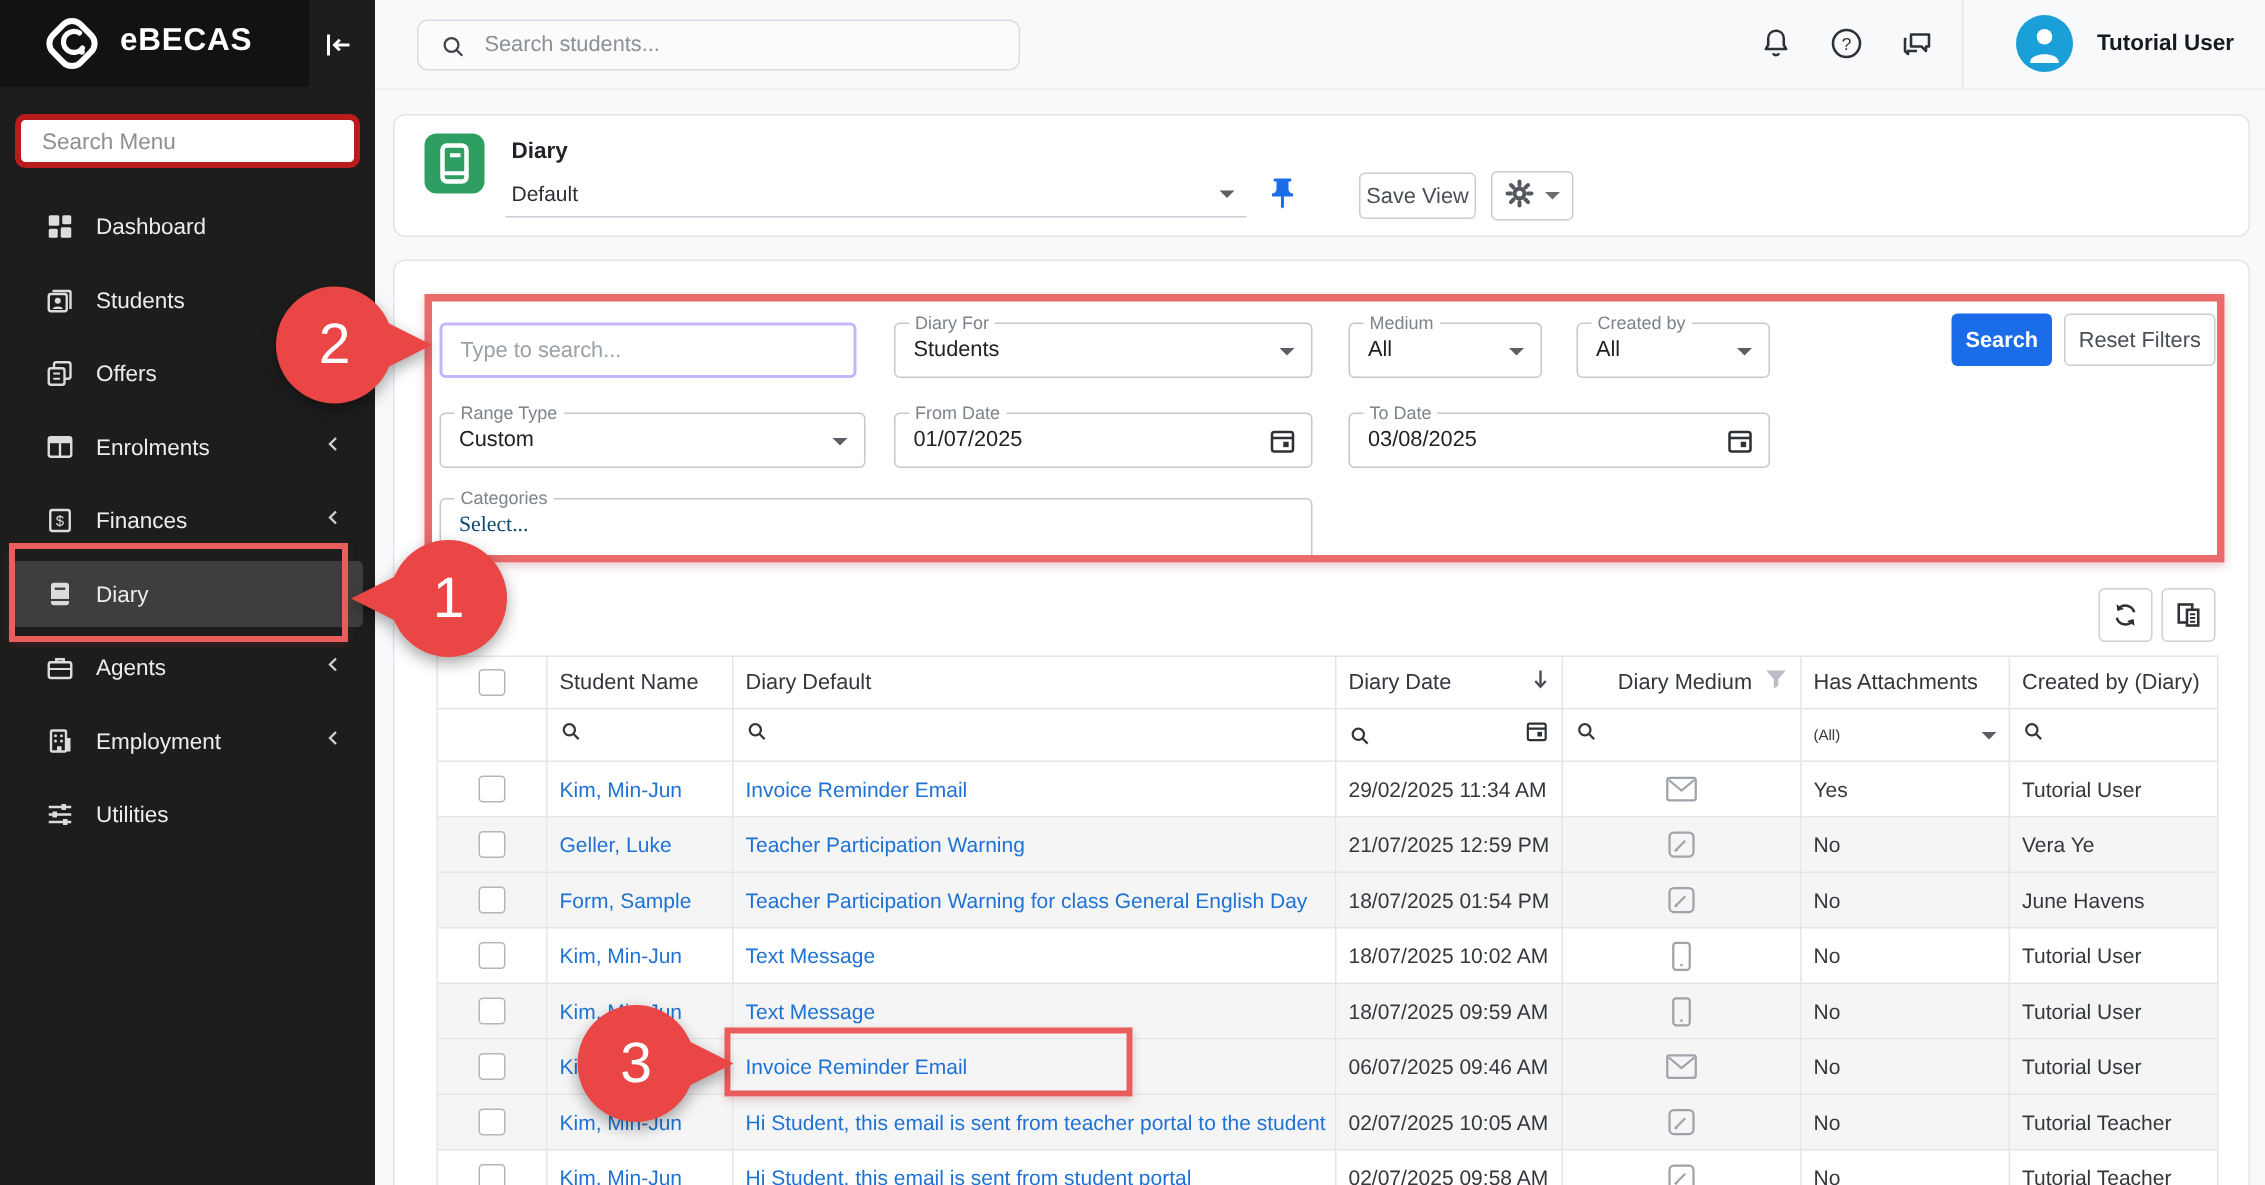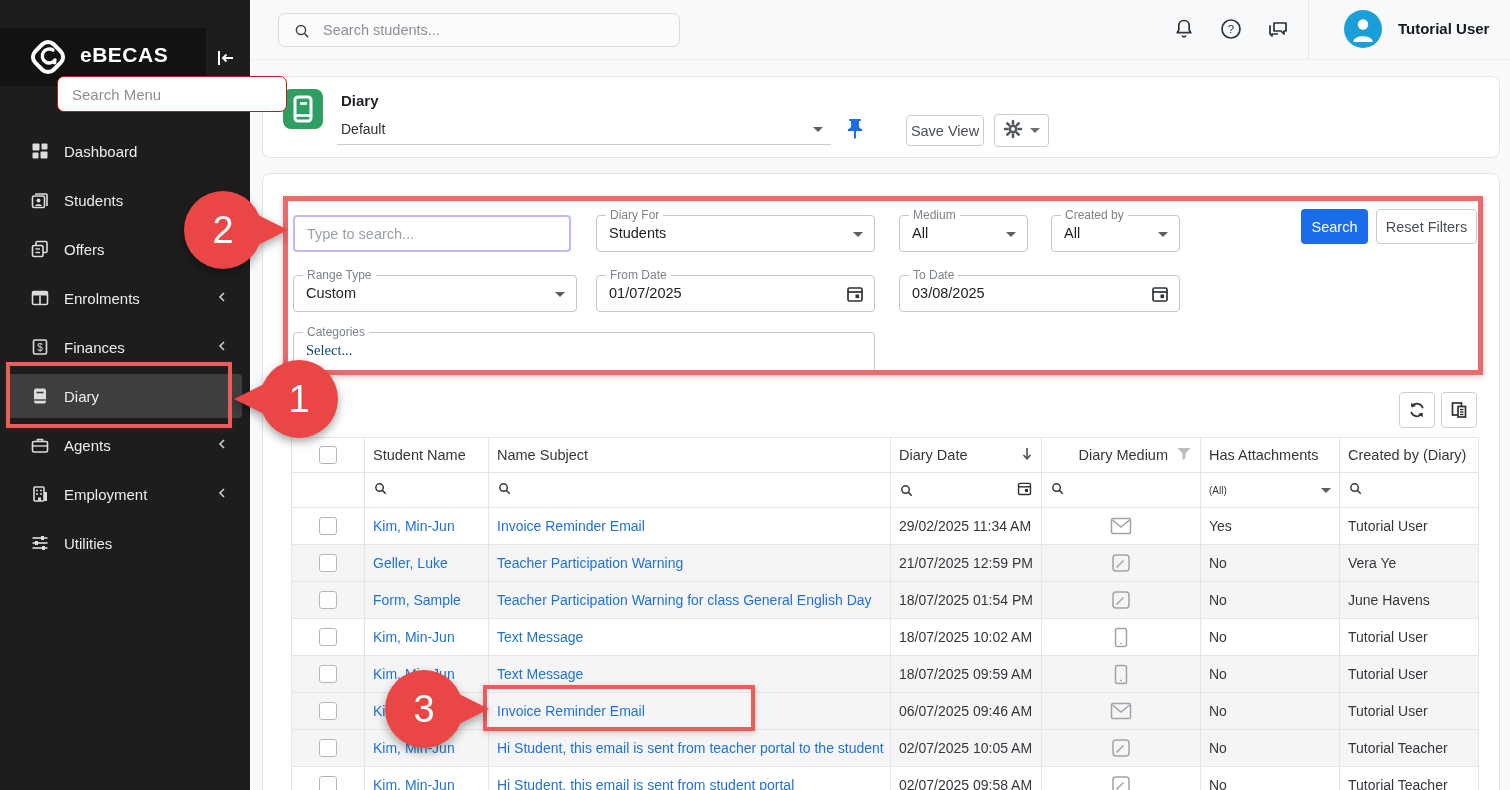--- a/index.html
+++ b/index.html
@@ -2,25 +2,25 @@
 <html><head>
 <meta charset="utf-8">
 <style>
   * { margin:0; padding:0; box-sizing:border-box; }
   html,body { width:1510px; height:790px; }
   body { font-family:"Liberation Sans", sans-serif; }
   #app { position:relative; width:1510px; height:790px; overflow:hidden; background:#f8f9fa; }
 
   
   .sidebar { position:absolute; left:0; top:0; width:250px; height:790px; background:#1d1d1d; z-index:5; }
-  .sidebar-head { position:absolute; left:0; top:0; width:206px; height:58px; background:#121212;margin-top:28px; }
+  .sidebar-head { position:absolute; left:0; top:0; width:206px; height:58px; background:#121212; }
   .logo-mark { position:absolute; left:26px; top:7px; }
   .brand { position:absolute; left:80px; top:15px; color:#fff; font-size:21px; font-weight:bold; letter-spacing:.5px; }
   .collapse-btn { position:absolute; left:212px; top:17px; width:26px; height:26px; cursor:pointer; }
-  .menu-search { position:absolute; left:10px; top:76px; width:230px; height:36px; border:1px solid #b91c1c; border-radius:7px; background:#fff; font-size:15px; color:#333; padding:0 14px; outline:none; font-family:"Liberation Sans",sans-serif;margin-left:47px; }
+  .menu-search { position:absolute; left:10px; top:76px; width:230px; height:36px; border:4px solid #b91c1c; border-radius:7px; background:#fff; font-size:15px; color:#333; padding:0 14px; outline:none; font-family:"Liberation Sans",sans-serif; }
   .menu-search::placeholder { color:#8f8f8f; }
   .nav { position:absolute; left:0; top:123px; width:250px; }
   .nav-item { position:absolute; left:8px; width:234px; height:44px; border-radius:4px; display:flex; align-items:center; cursor:pointer; }
   .nav-item .nicon { width:20px; height:20px; margin-left:22px; flex:0 0 20px; }
   .nav-item .nlabel { color:#ececec; font-size:15px; font-weight:500; margin-left:14px; flex:1; }
   .nav-item .chev { display:none; margin-right:14px; }
   .nav-item.expandable .chev { display:block; }
   .nav-item.active { background:#3e3e3e; }
 
   
@@ -53,21 +53,21 @@
   .gear-btn .caret-down { border-top-color:#6a6f75; }
 
   
   .plain-input { position:absolute; height:37px; border:2px solid #c4b5fd; border-radius:4px; background:#fff; font-size:14.5px; color:#222; padding:0 12px; outline:none; font-family:"Liberation Sans",sans-serif; }
   .plain-input::placeholder { color:#9aa0a6; }
   .ffield { position:absolute; height:37px; border:1px solid #c4c7cb; border-radius:4px; background:#fff; cursor:pointer; }
   .ffield .flabel { position:absolute; top:-8px; left:9px; background:#fff; padding:0 4px; font-size:12px; line-height:14px; color:#7d838a; }
   .ffield .fvalue { position:absolute; left:12px; top:9px; font-size:14.5px; color:#222; white-space:nowrap; }
   .ffield .caret-down { position:absolute; right:11px; top:16px; }
   .ffield .cal-ic { position:absolute; right:9px; top:8px; }
-  .search-btn { position:absolute; left:1038px; top:35px; width:67px; height:35px; background:#1b6ce8; border:none; border-radius:4px; color:#fff; font-size:14.5px; cursor:pointer; font-family:"Liberation Sans",sans-serif; }
+  .search-btn { position:absolute; left:1038px; top:35px; width:67px; height:35px; background:#1b6ce8; border:none; border-radius:4px; color:#fff; font-size:14.5px; cursor:pointer; font-family:"Liberation Sans",sans-serif;font-weight:bold; }
   .reset-btn { position:absolute; left:1113px; top:35px; width:101px; height:35px; }
 
   .tool-btn { position:absolute; width:36px; height:36px; border:1px solid #ccd0d4; border-radius:4px; background:#fff; display:flex; align-items:center; justify-content:center; cursor:pointer; }
 
   
   .grid { position:absolute; left:28px; top:263px; width:1187px; border-collapse:collapse; table-layout:fixed; background:#fff; }
   .grid th, .grid td { border:1px solid #e3e5e8; overflow:hidden; white-space:nowrap; }
   .grid th { height:35px; font-weight:normal; font-size:14.5px; color:#33373c; text-align:left; padding:0 8px; }
   .grid .frow td { height:35px; padding:0 8px; }
   .grid .drow td { height:37px; font-size:14px; color:#33373c; padding:0 8px; }
@@ -384,21 +384,21 @@
           <col style="width:159px">
           <col style="width:139px">
           <col style="width:139px">
       </colgroup>
       <tbody>
           <tr>
         <th>
               <div class="checkbox"></div>
             </th>
         <th>Student Name</th>
-        <th>Name Subject</th>
+        <th>Diary Default</th>
         <th>
           <span class="hflex" style="justify-content:space-between">
             <span>Diary Date</span>
             <span><svg width="12" height="14" viewBox="0 0 12 14">
                     <line x1="6" y1="1" x2="6" y2="11" stroke="#4a4f55" stroke-width="1.6"></line>
                     <polyline points="2.5,8 6,11.8 9.5,8" fill="none" stroke="#4a4f55" stroke-width="1.6"></polyline>
                   </svg></span>
           </span>
         </th>
         <th>

